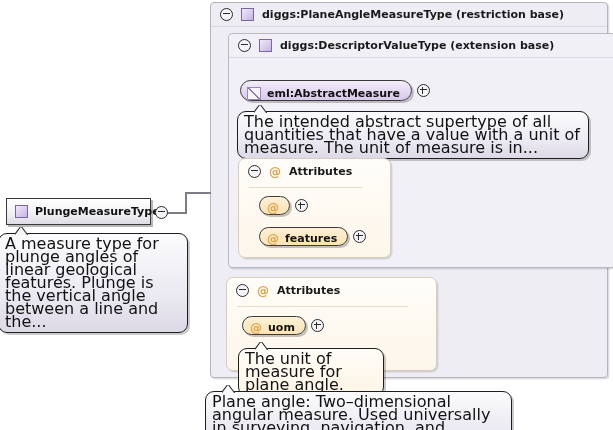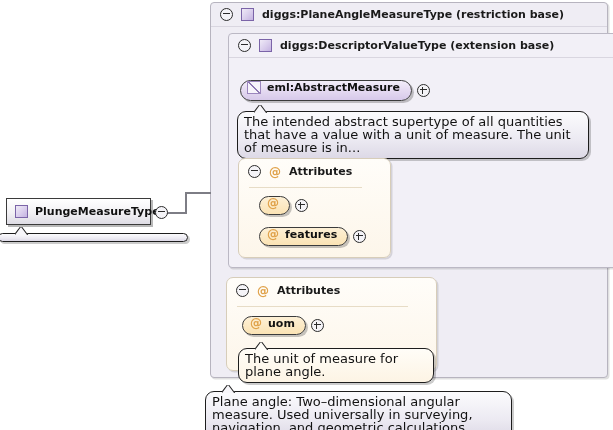--- a/index.html
+++ b/index.html
@@ -101,21 +101,21 @@
     white-space: nowrap;
   }
 
   
   .callout {
     position: absolute;
     box-sizing: border-box;
     border: 1px solid #1d1d1d;
     border-radius: 9px;
     background: linear-gradient(180deg, #fbfbfd 0%, #eceaf2 60%, #ddd9e6 100%);
-    font-size: 13px;
+    font-size: 16px;
     line-height: 13px;
     color: #121212;
     padding: 3px 6px 4px 6px;
     box-shadow: 2px 2px 0 rgba(0,0,0,0.20);
   }
   .callout .tail {
     position: absolute;
     top: -7px;
     width: 14px; height: 8px;
     overflow: hidden;
@@ -185,21 +185,21 @@
   
   .pill-row {
     position: absolute;
     display: flex;
     align-items: center;
     gap: 5px;
   }
   .pill {
     box-sizing: border-box;
     display: inline-flex;
-    align-items: flex-start;
+    align-items: flex-end;
     gap: 6px;
     height: 19px;
     padding: 0 10px 0 7px;
     border: 1px solid #3b3b3b;
     border-radius: 10px;
     font-size: 11px;
     font-weight: bold;
     color: #111;
     background: linear-gradient(180deg, #fdf0d6 0%, #fbe3b4 100%);
     box-shadow: 2px 2px 0 rgba(0,0,0,0.22);
@@ -282,21 +282,21 @@
     <div class="attr-header-rule" style="top:28px;"></div>
 
     <div class="pill-row" style="left:15px; top:38px;">
       <span class="pill">
         <span class="at-glyph">@</span>
         <span>uom</span>
       </span>
       <span class="expander plus"></span>
     </div>
 
-    <div class="callout orange" style="left:11px; top:70px; width:196px;">
+    <div class="callout orange" style="left:11px; top:70px; width:146px;">
       <span class="tail" style="left:16px;"></span>
       <span>The unit of measure for plane angle.</span>
     </div>
   </div>
 
   <div class="callout" style="left:205px; top:391px; width:307px;">
     <span class="tail" style="left:16px;"></span>
     <span>Plane angle: Two–dimensional angular measure. Used universally in surveying, navigation, and geometric calculations....</span>
   </div>
 
@@ -305,15 +305,16 @@
   <div class="conn" style="left:185px; top:192px; width:26px; height:2px;"></div>
 
   <div class="left-box" style="left:6px; top:198px; width:145px; height:27px;">
     <span class="type-icon"></span>
     <span class="label">PlungeMeasureType</span>
   </div>
   <span class="expander" style="position:absolute; left:155px; top:206px;"></span>
 
   <div class="callout" style="left:-2px; top:233px; width:190px;">
     <span class="tail" style="left:16px;"></span>
+    <span>A measure type for plunge angles of linear geological features. Plunge is the vertical angle between a line and the...</span>
   </div>
 
 </div>
 
 </body></html>

